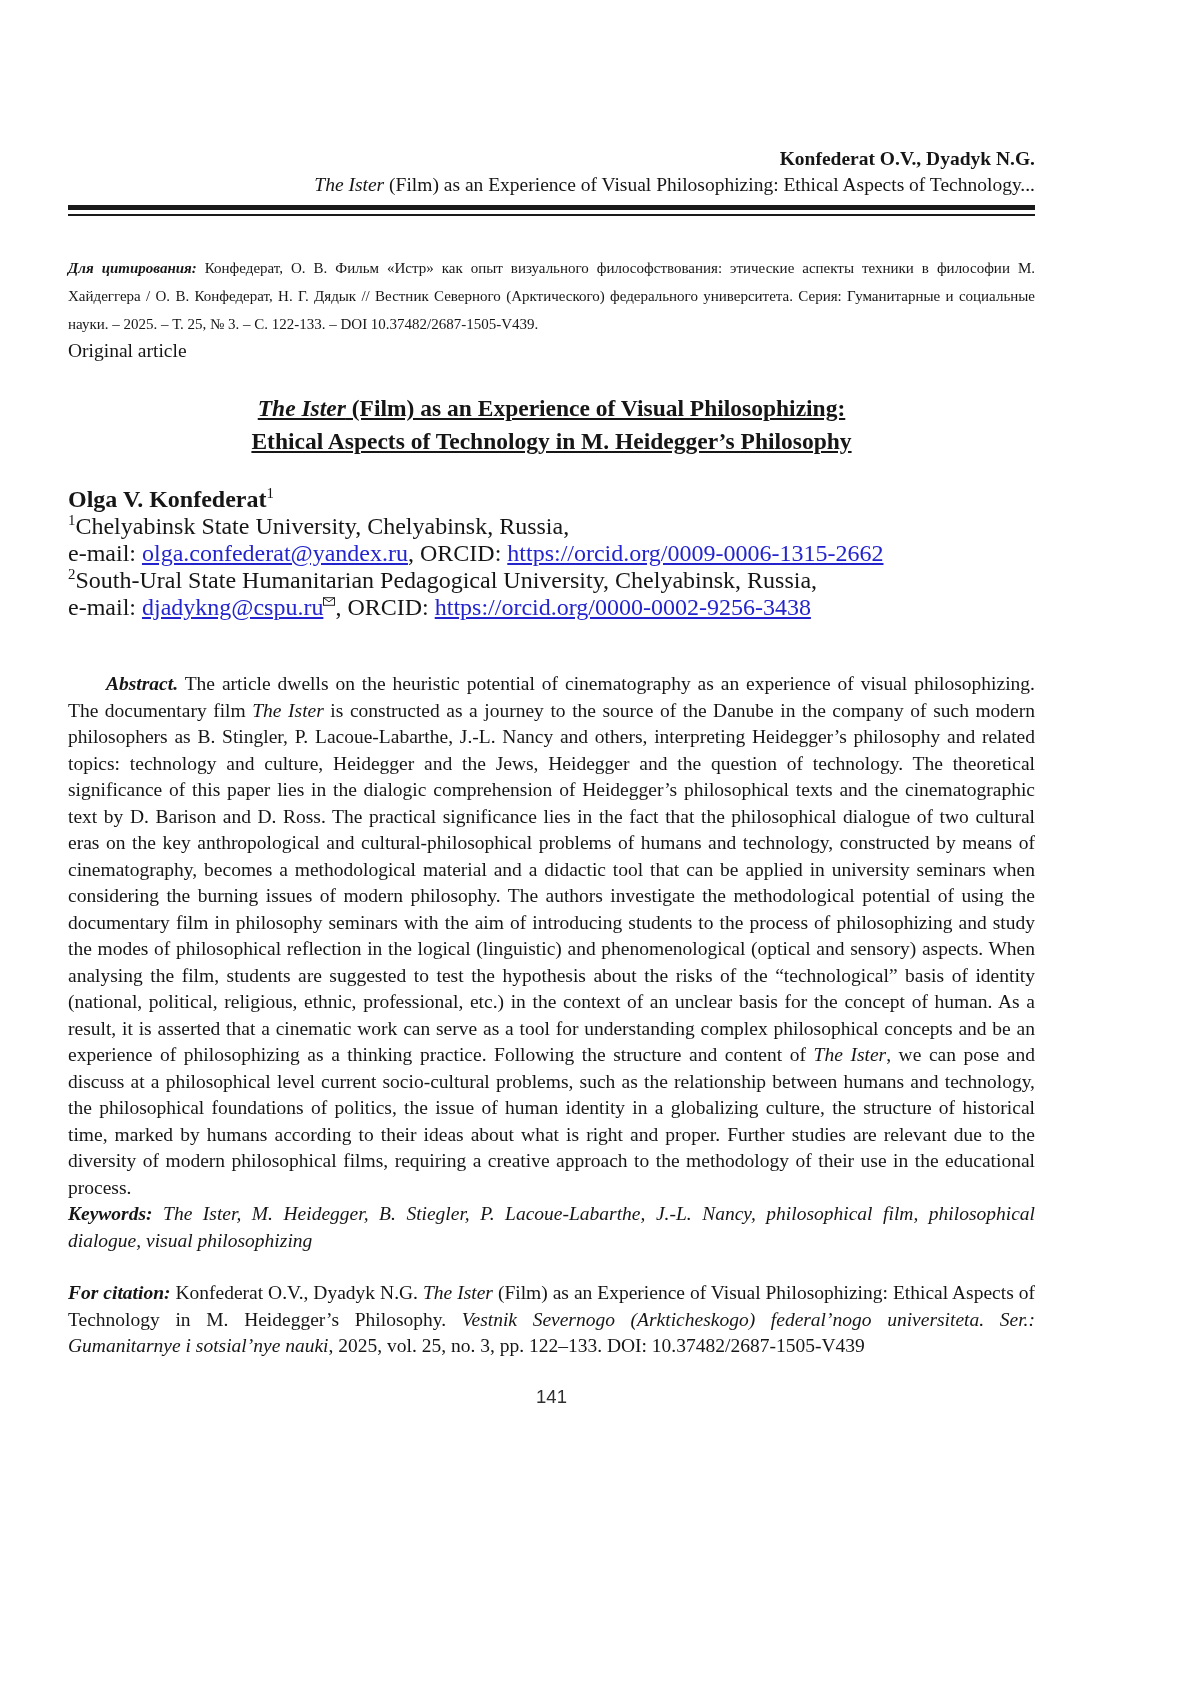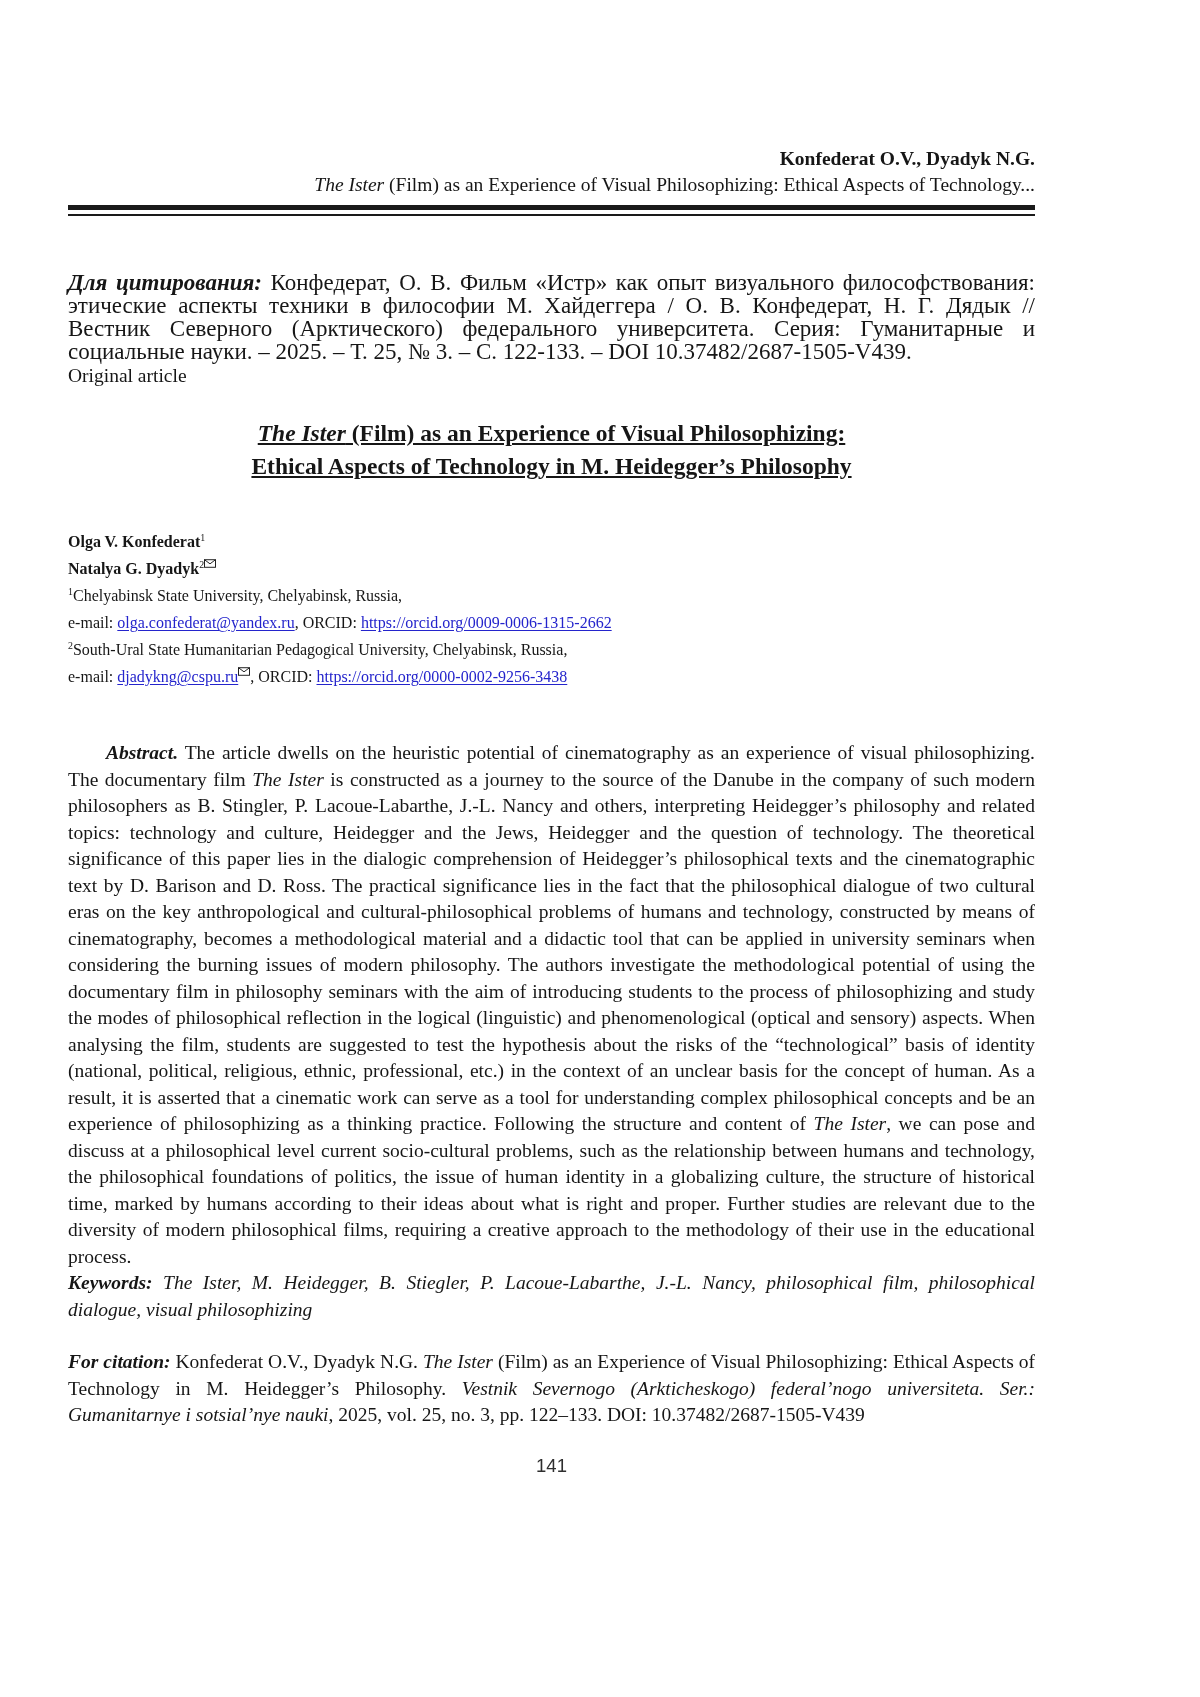--- a/index.html
+++ b/index.html
@@ -37,43 +37,43 @@
   .rh-authors { font-weight: 700; }
   .double-rule {
     margin-top: 7px;
     height: 4px;
     border-top: 5px solid var(--rule-color, #1a1a1a);
     border-bottom: 2px solid var(--rule-color, #1a1a1a);
   }
 
   
   .cite-ru {
-    margin-top: 55px;
-    font-size: 23px;
-    line-height: 23px;
+    margin-top: 38px;
+    font-size: 15px;
+    line-height: 28px;
     text-align: justify;
   }
   .article-type {
     font-size: 19.5px;
     line-height: 26px;
     text-align: left;
   }
   .title {
     margin: 28px 0 0 0;
     text-align: center;
     font-size: 23.5px;
     line-height: 33px;
     font-weight: 700;
     text-decoration: underline;
   }
   .t-line { display: block; }
 
   .authors {
-    margin-top: 45px;
-    font-size: 16px;
+    margin-top: 28px;
+    font-size: 24px;
     line-height: 27px;
   }
   .abstract {
     margin-top: 50px;
     font-size: 19.5px;
     line-height: 26.5px;
     text-align: justify;
     text-indent: 38px;
   }
   .keywords {
@@ -125,24 +125,20 @@
 
     <p class="article-type">Original article</p>
 
     <h1 class="title">
       <span class="t-line"><span class="st-i">The Ister</span><span> (Film) as an Experience of Visual Philosophizing:</span></span>
       <span class="t-line">Ethical Aspects of Technology in M. Heidegger’s Philosophy</span>
     </h1>
 
     <div class="authors">
       <p><span class="st-b">Olga V. Konfederat</span><span class="st-sup">1</span></p>
-      <p><span class="st-b">Natalya G. Dyadyk</span><span class="st-sup">2</span><span class="st-sup ico"><svg viewBox="0 0 14 10" width="12" height="9" aria-hidden="true">
-              <rect x="0.6" y="0.6" width="12.8" height="8.8" fill="none" stroke="currentColor" stroke-width="1.1"></rect>
-              <path d="M0.6 0.6 L7 5.4 L13.4 0.6" fill="none" stroke="currentColor" stroke-width="1.1"></path>
-            </svg></span></p>
       <p><span class="st-sup">1</span><span>Chelyabinsk State University, Chelyabinsk, Russia,</span></p>
       <p><span>e-mail: </span><a class="st-link">olga.confederat@yandex.ru</a><span>, ORCID: </span><a class="st-link">https://orcid.org/0009-0006-1315-2662</a></p>
       <p><span class="st-sup">2</span><span>South-Ural State Humanitarian Pedagogical University, Chelyabinsk, Russia,</span></p>
       <p><span>e-mail: </span><a class="st-link">djadykng@cspu.ru</a><span class="st-sup ico"><svg viewBox="0 0 14 10" width="12" height="9" aria-hidden="true">
               <rect x="0.6" y="0.6" width="12.8" height="8.8" fill="none" stroke="currentColor" stroke-width="1.1"></rect>
               <path d="M0.6 0.6 L7 5.4 L13.4 0.6" fill="none" stroke="currentColor" stroke-width="1.1"></path>
             </svg></span><span>, ORCID: </span><a class="st-link">https://orcid.org/0000-0002-9256-3438</a></p>
     </div>
 
     <p class="abstract"><span class="st-bi">Abstract.</span><span> The article dwells on the heuristic potential of cinematography as an experience of visual philosophizing. The documentary film </span><span class="st-i">The Ister</span><span> is constructed as a journey to the source of the Danube in the company of such modern philosophers as B. Stingler, P. Lacoue-Labarthe, J.-L. Nancy and others, interpreting Heidegger’s philosophy and related topics: technology and culture, Heidegger and the Jews, Heidegger and the question of technology. The theoretical significance of this paper lies in the dialogic comprehension of Heidegger’s philosophical texts and the cinematographic text by D. Barison and D. Ross. The practical significance lies in the fact that the philosophical dialogue of two cultural eras on the key anthropological and cultural-philosophical problems of humans and technology, constructed by means of cinematography, becomes a methodological material and a didactic tool that can be applied in university seminars when considering the burning issues of modern philosophy. The authors investigate the methodological potential of using the documentary film in philosophy seminars with the aim of introducing students to the process of philosophizing and study the modes of philosophical reflection in the logical (linguistic) and phenomenological (optical and sensory) aspects. When analysing the film, students are suggested to test the hypothesis about the risks of the “technological” basis of identity (national, political, religious, ethnic, professional, etc.) in the context of an unclear basis for the concept of human. As a result, it is asserted that a cinematic work can serve as a tool for understanding complex philosophical concepts and be an experience of philosophizing as a thinking practice. Following the structure and content of </span><span class="st-i">The Ister</span><span>, we can pose and discuss at a philosophical level current socio-cultural problems, such as the relationship between humans and technology, the philosophical foundations of politics, the issue of human identity in a globalizing culture, the structure of historical time, marked by humans according to their ideas about what is right and proper. Further studies are relevant due to the diversity of modern philosophical films, requiring a creative approach to the methodology of their use in the educational process.</span></p>

